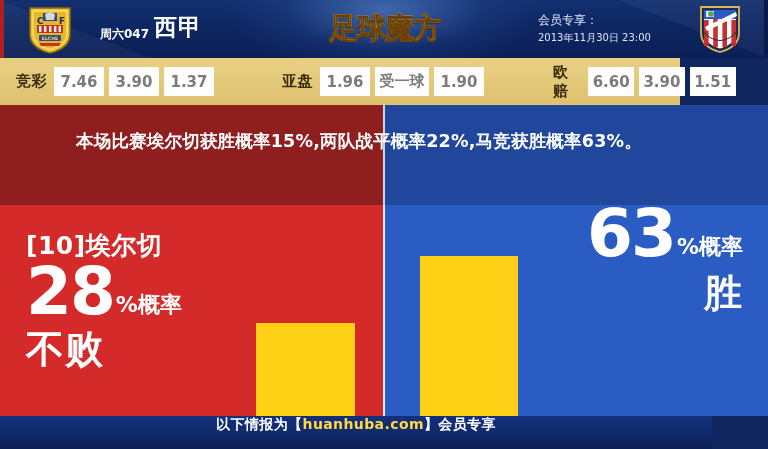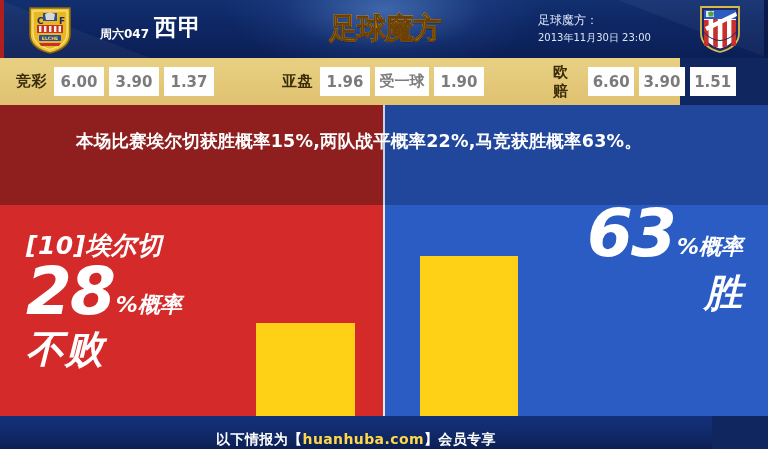--- a/index.html
+++ b/index.html
@@ -81,21 +81,21 @@
   .notice-l { position:absolute; left:0; top:0; width:384px; height:100px; background:#8f1f1f; }
   .notice-r { position:absolute; left:384px; top:0; width:384px; height:100px; background:#20479c; }
   .notice-div { position:absolute; left:383px; top:0; width:2px; height:100px; background:#c9d4e8; }
   .notice-text {
     position:absolute; left:76px; top:22px; width:636px;
     color:#ffffff; font-size:17.5px; font-weight:bold; line-height:29px;
     letter-spacing:0.2px;
   }
 
   
-  .chart { position:absolute; left:0; top:205px; width:768px; height:211px;font-style:italic; }
+  .chart { position:absolute; left:0; top:205px; width:768px; height:211px; }
   .chart-l { position:absolute; left:0; top:0; width:384px; height:211px; background:#d42a2a; }
   .chart-r { position:absolute; left:384px; top:0; width:384px; height:211px; background:#2a5cc4; }
   .chart-div { position:absolute; left:383px; top:0; width:2px; height:211px; background:#e4eaf5; }
 
   .bar { position:absolute; bottom:0; background:#fed116; }
   .bar-left  { left:256px; width:99px; height:93px; }
   .bar-right { left:420px; width:98px; height:160px; }
 
   .side { position:absolute; top:0; color:#fff; }
   .side-left  { left:26px;  text-align:left;  }
@@ -113,21 +113,21 @@
   .side-right .pct-row { margin-top:-4px; }
 
   .outcome { font-size:38px; font-weight:bold; line-height:40px; letter-spacing:1px; }
   .side-left  .outcome { margin-top:4px; }
   .side-right .outcome { margin-top:6px; }
 
   
   .footer {
     position:absolute; left:0; top:416px; width:712px; height:33px;
     background:linear-gradient(180deg,#14307a 0%,#102a6b 50%,#0c1f52 100%);
-    display:flex; align-items:flex-end; justify-content:center;
+    display:flex; align-items:flex-start; justify-content:center;
   }
   .footer-text {
     color:#ffffff; font-size:14px; font-weight:bold; letter-spacing:0.4px;
   }
   .footer-text .dom { color:#ffd84a; }
 </style>
 </head>
 <body>
 
 <div id="app">
@@ -158,21 +158,21 @@
 
     <div class="league-block">
       <span class="round-no">周六047</span><span class="league-name">西甲</span>
     </div>
 
     <div class="cube-logo">
       <span>足球魔方</span>
     </div>
 
     <div class="kick">
-      <div class="kick-label">足球魔方：</div>
+      <div class="kick-label">会员专享：</div>
       <div class="kick-time">2013年11月30日 23:00</div>
     </div>
 
     <svg class="crest crest-right" viewBox="0 0 48 50">
       <path d="M5 3 H43 V29 Q43 43 24 48 Q5 43 5 29 Z" fill="#1b2a66" stroke="#d9b84a" stroke-width="1.8"></path>
       <path d="M8 6 H40 V28 Q40 40 24 44.5 Q8 40 8 28 Z" fill="#ffffff"></path>
       <g>
         <rect x="8" y="16" width="4.6" height="26" fill="#c9302c"></rect>
         <rect x="17.2" y="13" width="4.6" height="30" fill="#c9302c"></rect>
         <rect x="26.4" y="13" width="4.6" height="30" fill="#c9302c"></rect>
@@ -183,21 +183,21 @@
       <path d="M12 8.5 l3 -1.2 l3 1.2 l-0.8 4 h-4.4 z" fill="#4aa84a"></path>
       <path d="M9 23 L40 8 L41 12 L11 27 Z" fill="#ffffff"></path>
       <path d="M8 28 Q24 44 40 28 L40 29 Q24 45 8 29 Z" fill="#1b2a66"></path>
     </svg>
   </div>
 
   <div class="odds-bar">
 
     <div class="odds-group g1">
       <span class="odds-label">竞彩</span>
-      <span class="odds-cell">6.00</span>
+      <span class="odds-cell">7.46</span>
       <span class="odds-cell">3.90</span>
       <span class="odds-cell">1.37</span>
     </div>
 
     <div class="odds-group g2">
       <span class="odds-label">亚盘</span>
       <span class="odds-cell">1.96</span>
       <span class="odds-cell wide">受一球</span>
       <span class="odds-cell">1.90</span>
     </div>

